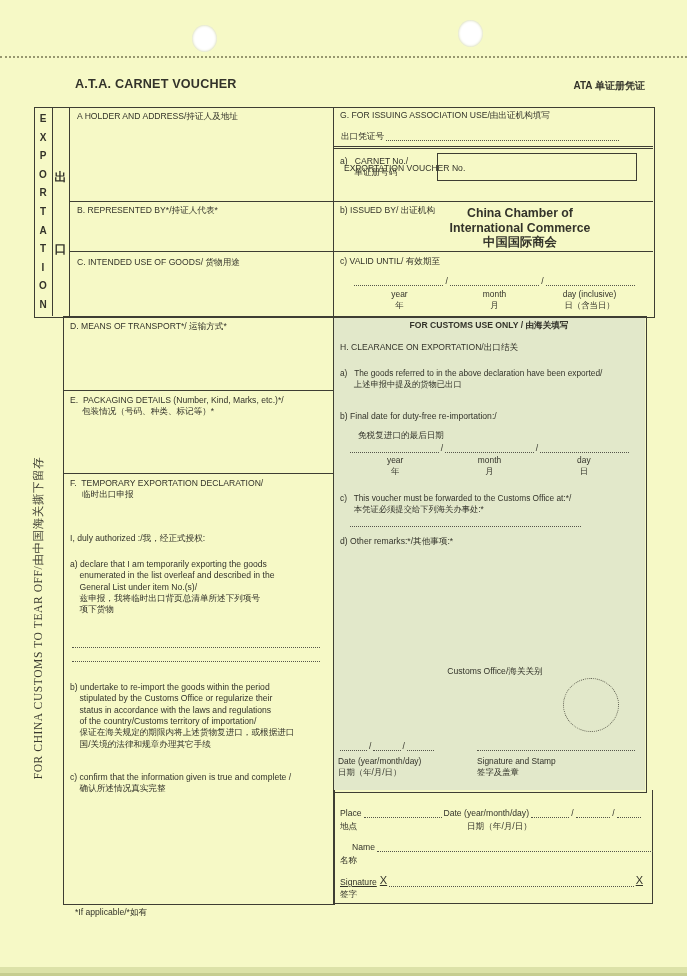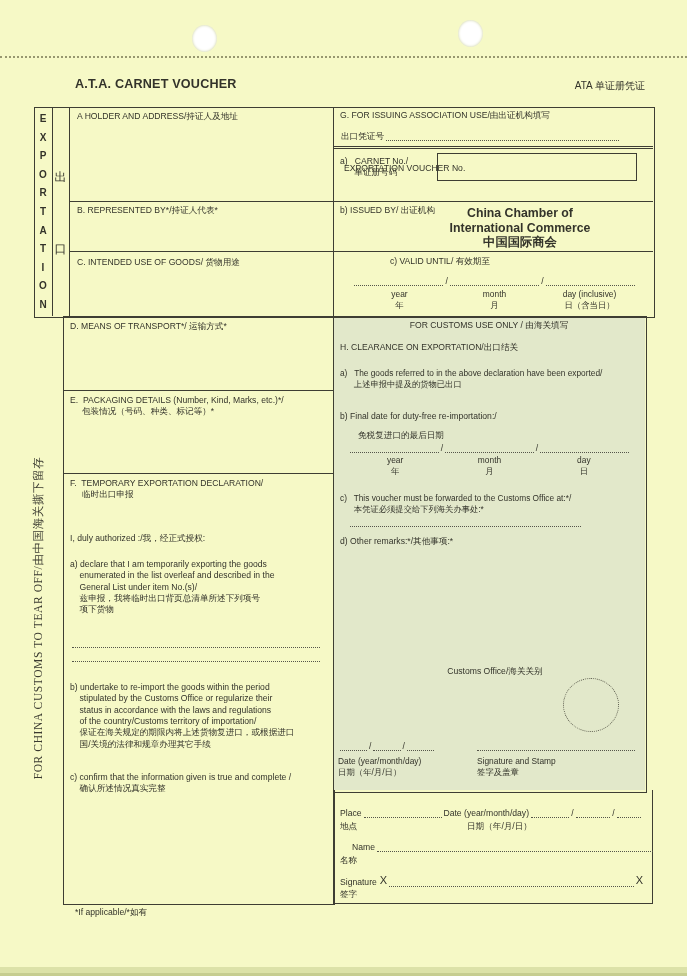--- a/index.html
+++ b/index.html
@@ -1,21 +1,21 @@
 <!DOCTYPE html>
 <html><head>
 <meta charset="utf-8">
 <style>
   html,body{margin:0;padding:0;background:#e8e8e0;}
   .sheet{position:relative;width:687px;height:976px;background:#f6f9c6;
          font-family:"Liberation Sans",sans-serif;color:#33332a;overflow:hidden;}
   .t{position:absolute;font-size:8.6px;line-height:1.32;}
   .ml{white-space:pre-wrap;}
   .pl{white-space:pre-line;}
-  .b{font-weight:normal;}
+  .b{font-weight:bold;}
   .ctr{text-align:center;}
   .box{position:absolute;border:1.6px solid #3e3e33;}
   .hl{position:absolute;border-top:1.6px solid #3e3e33;height:0;}
   .hld{position:absolute;border-top:3.5px double #3e3e33;height:0;}
   .vl{position:absolute;border-left:1.6px solid #3e3e33;width:0;}
   .dotrow{position:absolute;display:flex;align-items:flex-end;font-size:8.6px;line-height:1.2;}
   .dotfill{flex:1;border-bottom:1.4px dotted #55554a;margin:0 2px;height:9px;min-width:8px;}
   .slash{flex:0 0 auto;}
   .ymd{position:absolute;display:grid;grid-template-columns:1fr 1fr 1fr;text-align:center;
        font-size:8.4px;line-height:1.25;white-space:pre-line;}
@@ -84,21 +84,21 @@
       单证册号码</div>
   <div class="box" style="left:437px;top:153px;width:198px;height:26px;border-width:1.4px;"></div>
   <div class="hl" style="left:333px;top:201px;width:320px;"></div>
 
   <div class="t" style="left:340px;top:205px;width:130px;">b)   ISSUED BY/ 出证机构</div>
   <div class="t issuer" style="left:400px;top:206px;width:240px;">China Chamber of
 International Commerce
 中国国际商会</div>
   <div class="hl" style="left:333px;top:251px;width:320px;"></div>
 
-  <div class="t" style="left:340px;top:256px;width:200px;text-align:center;">c)   VALID UNTIL/ 有效期至</div>
+  <div class="t" style="left:340px;top:256px;width:200px;">c)   VALID UNTIL/ 有效期至</div>
   <div class="dotrow" style="left:352px;top:276px;width:285px;">
     <span class="dotfill"></span>
     <span class="slash">/</span>
     <span class="dotfill"></span>
     <span class="slash">/</span>
     <span class="dotfill"></span>
   </div>
   <div class="ymd" style="left:352px;top:289px;width:285px;">
     <span>year
 年</span>
@@ -204,21 +204,21 @@
   </div>
   <div class="t" style="left:340px;top:821px;">地点</div>
   <div class="t" style="left:467px;top:821px;">日期（年/月/日）</div>
 
   <div class="dotrow" style="left:340px;top:842px;width:303px;padding-left:12px;">
     <span>Name</span>
     <span class="dotfill"></span>
   </div>
   <div class="t" style="left:340px;top:855px;">名称</div>
 
-  <div class="dotrow" style="left:340px;top:874px;width:303px;">
+  <div class="dotrow" style="left:340px;top:874px;width:303px;text-decoration:underline;">
     <span>Signature</span>
     <span style="margin-left:3px;font-size:11px;">X</span>
     <span class="dotfill"></span>
     <span style="font-size:11px;">X</span>
   </div>
   <div class="t" style="left:340px;top:889px;">签字</div>
 
   <div class="bshadow"></div>
   <div class="bshadow2"></div>
 </div>

